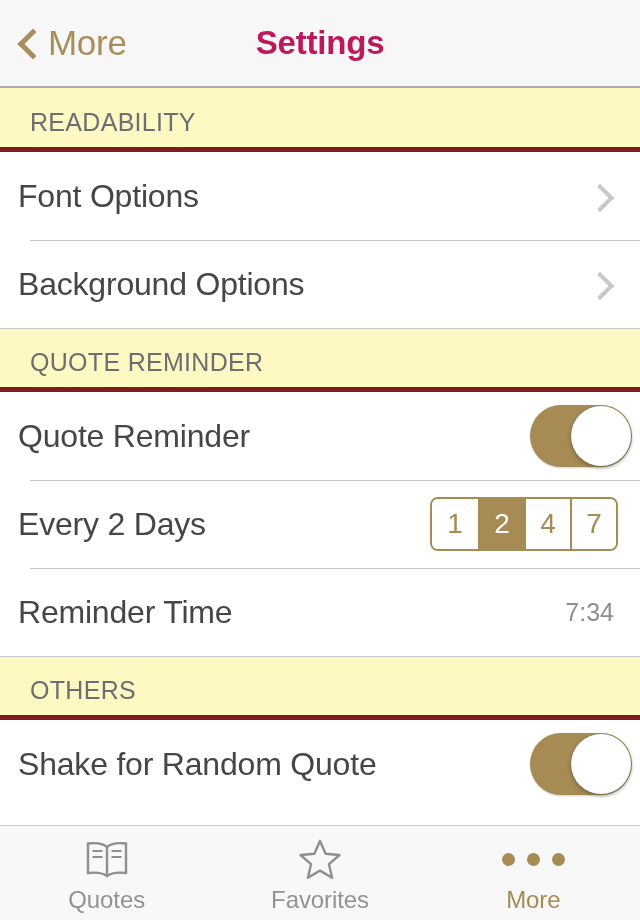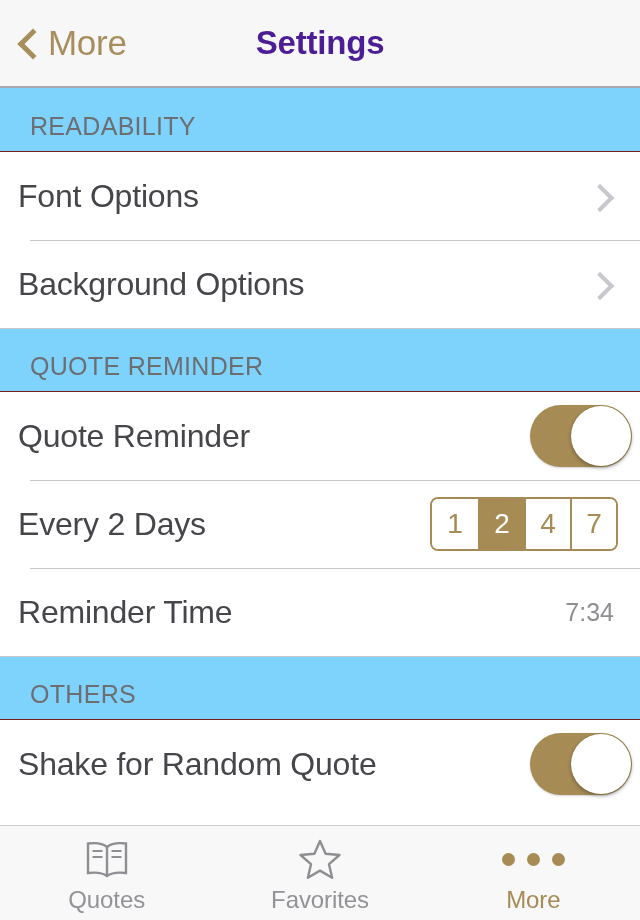--- a/index.html
+++ b/index.html
@@ -61,42 +61,42 @@
     color: #a88e5d;
     letter-spacing: -0.3px;
   }
 
   #nav-title {
     position: absolute;
     left: 0; right: 0;
     text-align: center;
     font-size: 33px;
     font-weight: bold;
-    color: #4c1d95;
+    color: #be185d;
     letter-spacing: -0.2px;
     pointer-events: none;
   }
 
   
   #content {
     position: absolute;
     top: 88px; left: 0;
     width: 640px;
     height: 832px;
     background: #ffffff;
     overflow: hidden;
   }
 
   .section-header {
-    background: #7dd3fc;
+    background: #fef9c3;
     height: 64px;
     display: flex;
     align-items: flex-end;
     padding: 0 0 10px 30px;
-    border-bottom: 1px solid #7f1d1d;
+    border-bottom: 5px solid #7f1d1d;
     border-top: 1px solid #c8c7cc;
   }
   .section-header.first { border-top: none; }
 
   .section-header-label {
     font-size: 25px;
     color: #6d6d72;
     letter-spacing: 0.3px;
   }
 

